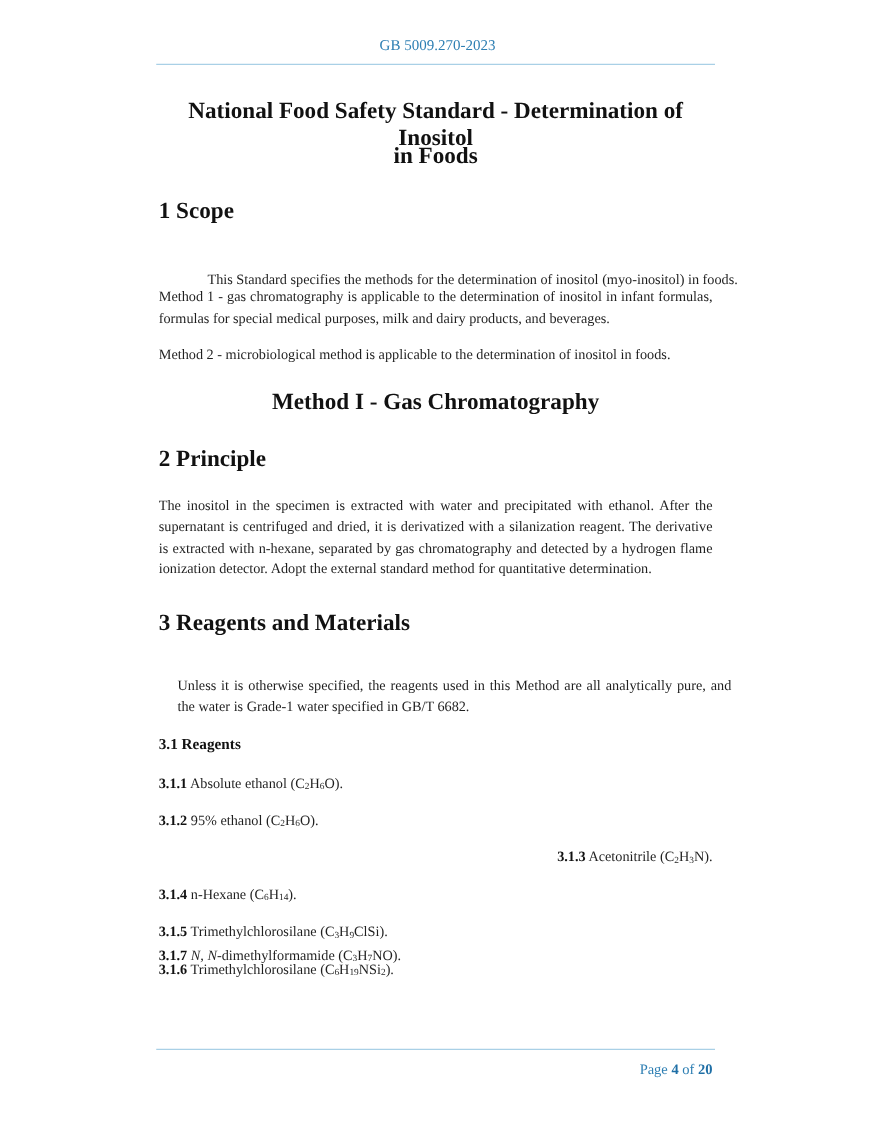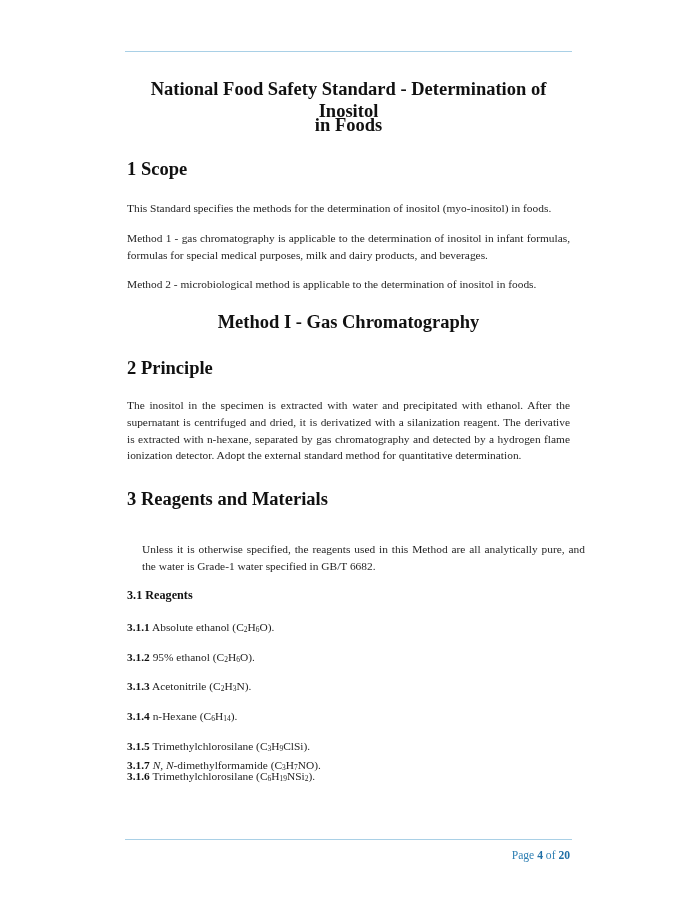--- a/index.html
+++ b/index.html
@@ -116,49 +116,50 @@
       color: #2e7fb3;
       white-space: nowrap;
     }
     .footer-right b { font-weight: bold; color: #1f6fa6; }
   </style>
 </head>
 <body>
 
 <div class="page">
 
+  <div class="header-text">GB 5009.270-2023</div>
   <div class="header-rule"></div>
 
   <div class="content">
 
     <div class="abs title" style="top:78px;">National Food Safety Standard - Determination of Inositol</div>
     <div class="abs title" style="top:114px;">in Foods</div>
 
     <div class="abs h1" style="top:158px;">1 Scope</div>
 
-    <div class="abs para single" style="top:200px; white-space:nowrap;">This Standard specifies the methods for the determination of inositol (myo-inositol) in foods.</div>
+    <div class="abs para single" style="top:216px; white-space:nowrap;margin-left:39px;">This Standard specifies the methods for the determination of inositol (myo-inositol) in foods.</div>
     <div class="abs para" style="top:230px;">Method 1 - gas chromatography is applicable to the determination of inositol in infant formulas, formulas for special medical purposes, milk and dairy products, and beverages.</div>
     <div class="abs para single" style="top:276px;">Method 2 - microbiological method is applicable to the determination of inositol in foods.</div>
 
     <div class="abs method-heading" style="top:311px;">Method I - Gas Chromatography</div>
 
     <div class="abs h1" style="top:357px;">2 Principle</div>
 
     <div class="abs para" style="top:397px;">The inositol in the specimen is extracted with water and precipitated with ethanol. After the supernatant is centrifuged and dried, it is derivatized with a silanization reagent. The derivative is extracted with n-hexane, separated by gas chromatography and detected by a hydrogen flame ionization detector. Adopt the external standard method for quantitative determination.</div>
 
     <div class="abs h1" style="top:488px;">3 Reagents and Materials</div>
 
     <div class="abs para" style="top:541px;margin-left:15px;">Unless it is otherwise specified, the reagents used in this Method are all analytically pure, and the water is Grade-1 water specified in GB/T 6682.</div>
 
     <div class="abs h2" style="top:587px;">3.1 Reagents</div>
 
     <div id="reagent-list">
         <div class="abs item" style="top: 619px;"><b>3.1.1</b> <span>Absolute ethanol</span><span> (<span>C</span><sub>2</sub><span>H</span><sub>6</sub><span>O</span>).</span></div>
         <div class="abs item" style="top: 649px;"><b>3.1.2</b> <span>95% ethanol</span><span> (<span>C</span><sub>2</sub><span>H</span><sub>6</sub><span>O</span>).</span></div>
-        <div class="abs item" style="top: 678px;"><b>3.1.3</b> <span>Acetonitrile</span><span> (<span>C</span><sub>2</sub><span>H</span><sub>3</sub><span>N</span>).</span></div>
+        <div class="abs item" style="top: 678px; text-align: right;"><b>3.1.3</b> <span>Acetonitrile</span><span> (<span>C</span><sub>2</sub><span>H</span><sub>3</sub><span>N</span>).</span></div>
         <div class="abs item" style="top: 708px;"><b>3.1.4</b> <span>n-Hexane</span><span> (<span>C</span><sub>6</sub><span>H</span><sub>14</sub>).</span></div>
         <div class="abs item" style="top: 738px;"><b>3.1.5</b> <span>Trimethylchlorosilane</span><span> (<span>C</span><sub>3</sub><span>H</span><sub>9</sub><span>ClSi</span>).</span></div>
         <div class="abs item" style="top: 768px;"><b>3.1.6</b> <span>Trimethylchlorosilane</span><span> (<span>C</span><sub>6</sub><span>H</span><sub>19</sub><span>NSi</span><sub>2</sub>).</span></div>
         <div class="abs item" style="top: 757px;"><b>3.1.7</b> <i>N, N</i><span>-dimethylformamide</span><span> (<span>C</span><sub>3</sub><span>H</span><sub>7</sub><span>NO</span>).</span></div>
       </div>
   </div>
 
   <div class="footer-rule"></div>
 
 

